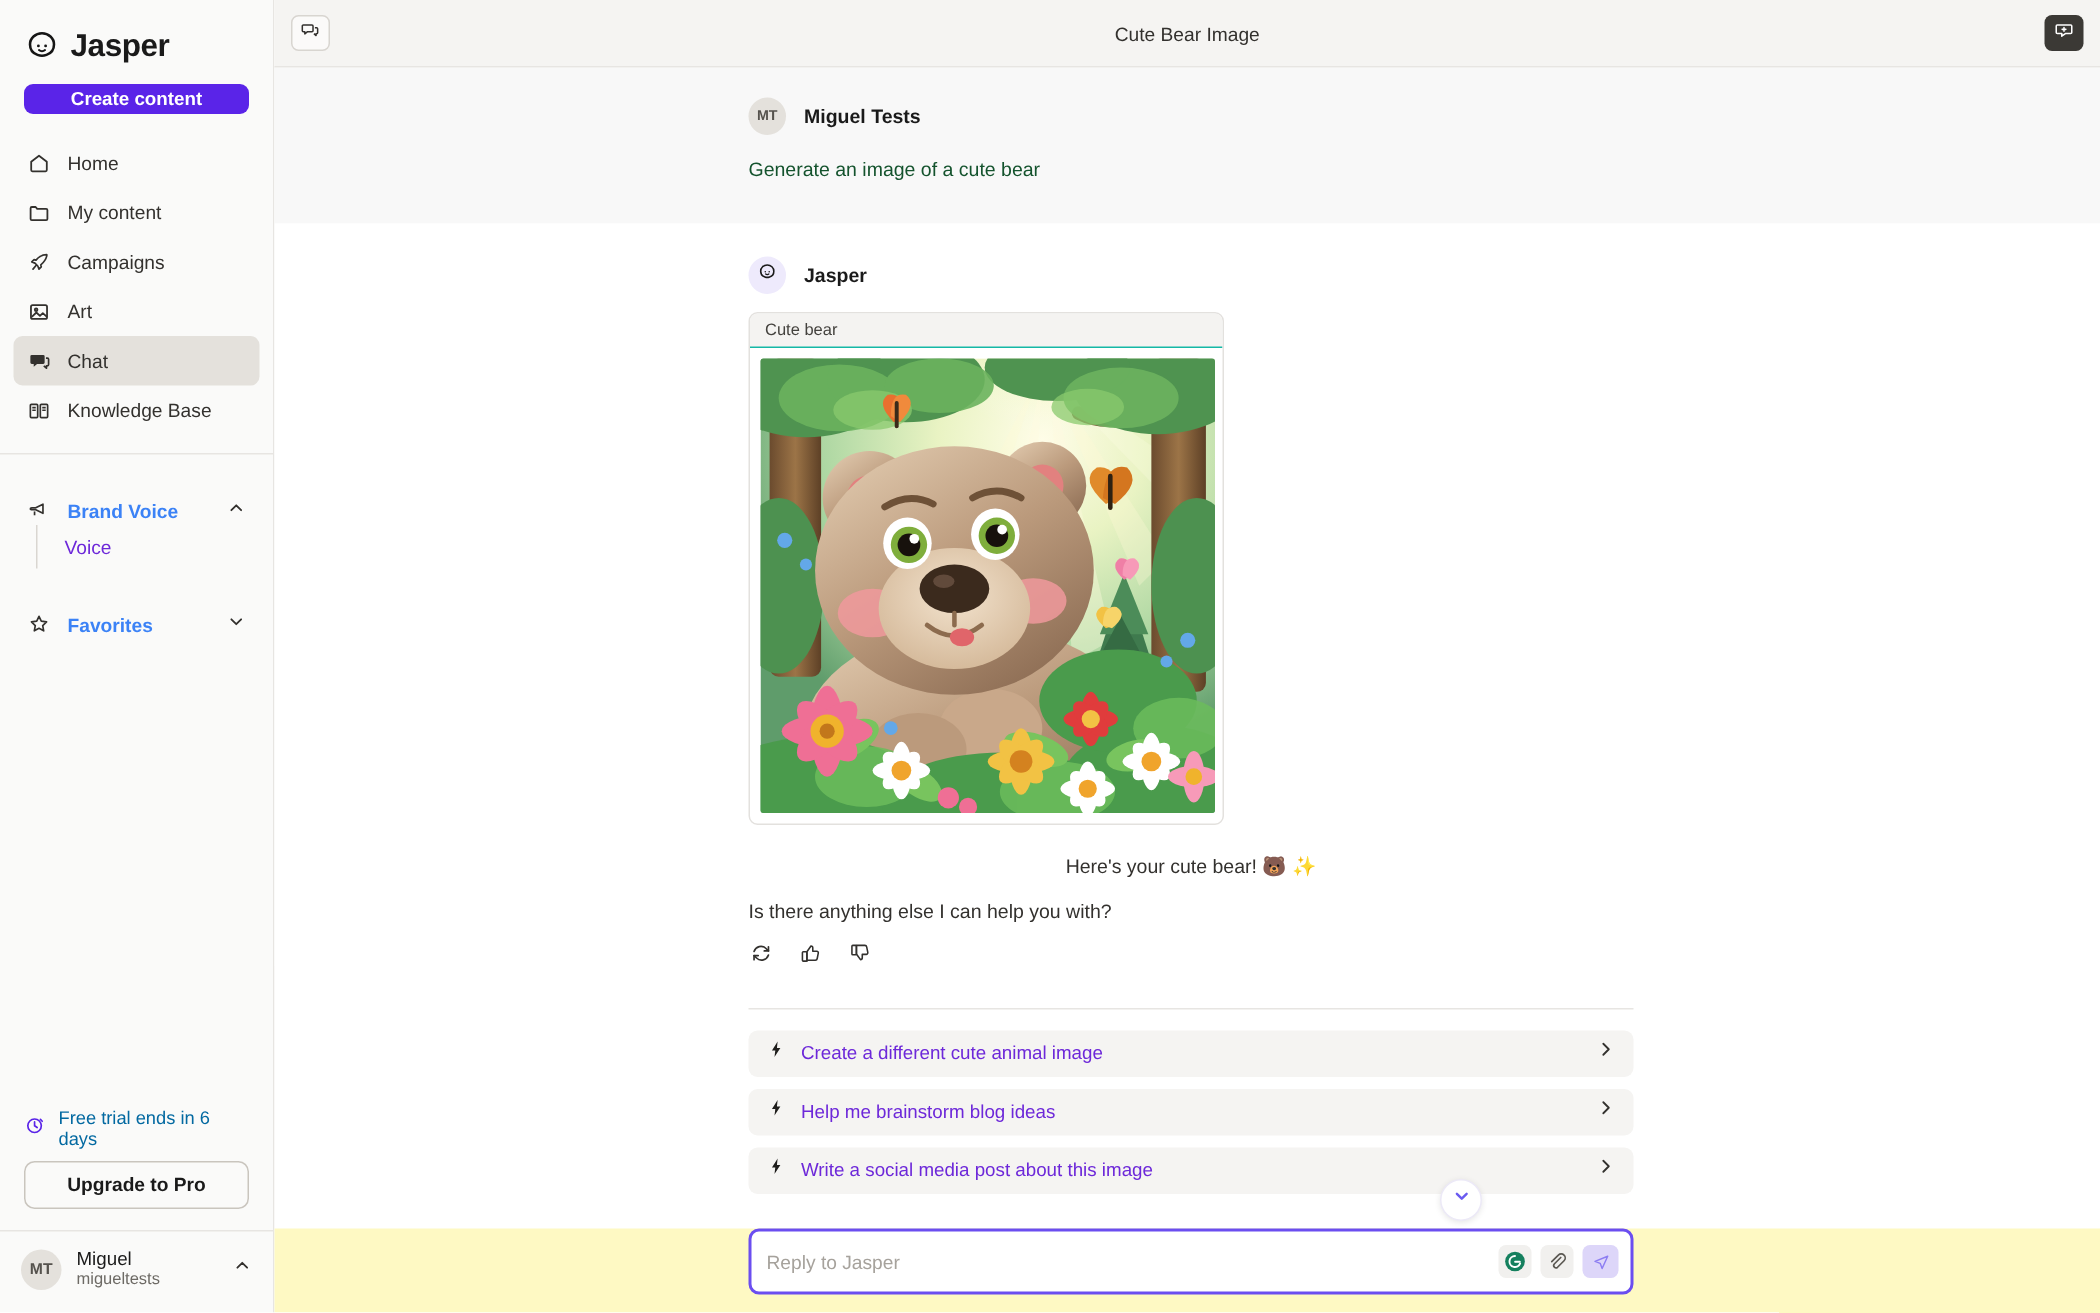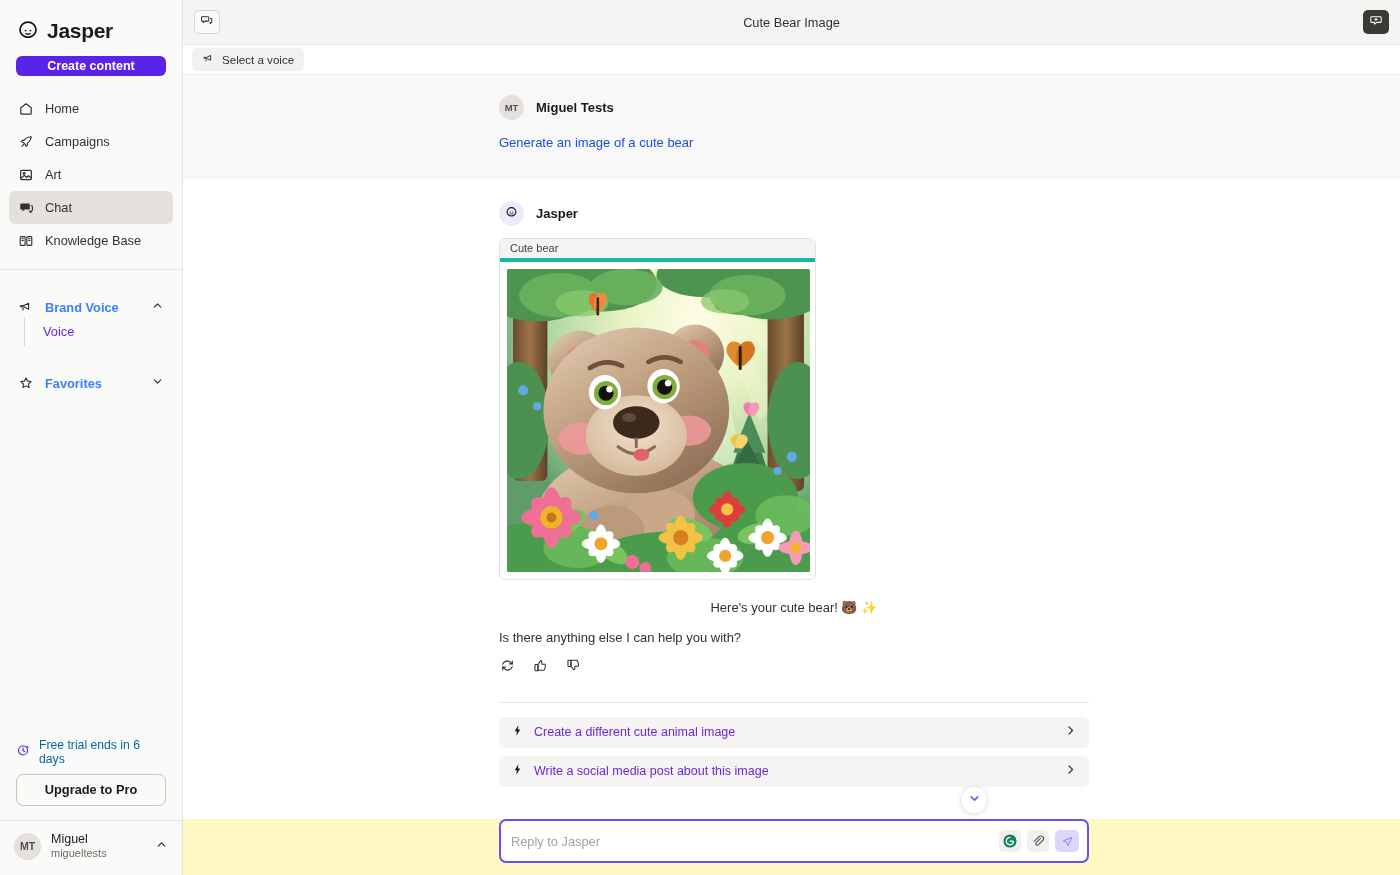--- a/index.html
+++ b/index.html
@@ -133,29 +133,29 @@
 
   .msg-head { display: flex; align-items: center; gap: 12px; }
   .avatar-sm {
     width: 25px; height: 25px; border-radius: 50%;
     background: #e4e1dc; color: #55524d;
     font-size: 9.5px; font-weight: 700;
     display: flex; align-items: center; justify-content: center; flex: none;
   }
   .avatar-jasper { background: #eeeafc; }
   .msg-author { font-size: 13px; font-weight: 700; color: #1a1a1a; }
-  .msg-text { font-size: 13px; color: #1d4ed8; margin-top: 14px; line-height: 1.45; }
+  .msg-text { font-size: 13px; color: #14532d; margin-top: 14px; line-height: 1.45; }
 
   .img-card {
     margin-top: 12px; width: 317px;
     border: 1px solid #e3e1de; border-radius: 6px; overflow: hidden;
     background: #fff;
   }
   .img-card-label {
-    height: 23px; background: #f4f3f1; border-bottom: 4px solid #14b8a6;
+    height: 23px; background: #f4f3f1; border-bottom: 1px solid #14b8a6;
     display: flex; align-items: center; padding: 0 10px;
     font-size: 11px; color: #44423e;
   }
   .img-card-body { padding: 7px; }
   .bear-img { width: 303px; height: 303px; display: block; border-radius: 2px; }
 
   .ai-line { font-size: 13px; color: #33312e; margin-top: 20px; text-align: center; }
   .ai-line2 { font-size: 13px; color: #33312e; margin-top: 15px; }
   .actions { display: flex; gap: 16px; margin-top: 12px; }
   .act-btn { width: 17px; height: 17px; cursor: pointer; display:flex; align-items:center; justify-content:center; }
@@ -235,20 +235,28 @@
 
       <div class="nav-item">
         <span class="ico">
           <svg viewBox="0 0 20 20" width="16" height="16" fill="none" stroke="#33312e" stroke-width="1.5" stroke-linejoin="round">
             <path d="M3.5 8.5 10 3.5l6.5 5v7a1 1 0 0 1-1 1h-11a1 1 0 0 1-1-1z"></path>
           </svg>
         </span>
         <span>Home</span>
       </div>
 
+      <div class="nav-item">
+        <span class="ico">
+          <svg viewBox="0 0 20 20" width="16" height="16" fill="none" stroke="#33312e" stroke-width="1.5" stroke-linejoin="round">
+            <path d="M3 6a1 1 0 0 1 1-1h3.2l1.3 1.6H16a1 1 0 0 1 1 1V15a1 1 0 0 1-1 1H4a1 1 0 0 1-1-1z"></path>
+          </svg>
+        </span>
+        <span>My content</span>
+      </div>
 
       <div class="nav-item">
         <span class="ico">
           <svg viewBox="0 0 20 20" width="16" height="16" fill="none" stroke="#33312e" stroke-width="1.4" stroke-linejoin="round" stroke-linecap="round">
             <path d="M7.5 12.5 5 15.5M16.5 3.5c-3.5 0-6.5 1.5-9 4.5l-1.6-.4-1.9 1.9 2.6 1 2.4 2.4 1 2.6 1.9-1.9-.4-1.6c3-2.5 4.5-5.5 5-7.5z"></path>
           </svg>
         </span>
         <span>Campaigns</span>
       </div>
 
@@ -364,31 +372,20 @@
       <div class="icon-btn-dark">
         <span>
           <svg viewBox="0 0 20 20" width="14" height="14" fill="none" stroke="#ffffff" stroke-width="1.45" stroke-linejoin="round" stroke-linecap="round">
             <path d="M3.6 5.2h12.8a1 1 0 0 1 1 1v6.2a1 1 0 0 1-1 1h-5.1l-3.4 2.5v-2.5H3.6a1 1 0 0 1-1-1V6.2a1 1 0 0 1 1-1z"></path>
             <path d="M10 7.6v3.6M8.2 9.4h3.6"></path>
           </svg>
         </span>
       </div>
     </div>
 
-    <div class="voicebar">
-      <div class="voice-pill">
-        <span>
-          <svg viewBox="0 0 20 20" width="13" height="13" fill="none" stroke="#33312e" stroke-width="1.45" stroke-linejoin="round">
-            <path d="M4 8.2h3.3l6-3v7.6l-6-3H4a1.1 1.1 0 0 1-1.1-1.1V9.3A1.1 1.1 0 0 1 4 8.2z"></path>
-            <path d="M6.3 11.2v3.2"></path>
-          </svg>
-        </span>
-        <span>Select a voice</span>
-      </div>
-    </div>
 
     <div class="scroll-area">
 
       <section class="msg-user">
         <div class="msg-inner">
           <div class="msg-head">
             <div class="avatar-sm">MT</div>
             <div class="msg-author">Miguel Tests</div>
           </div>
           <div class="msg-text">Generate an image of a cute bear</div>
@@ -673,20 +670,33 @@
             </svg>
           </span>
           <span class="sugg-label">Create a different cute animal image</span>
           <span class="chev-r">
             <svg viewBox="0 0 16 16" width="13" height="13" fill="none" stroke="#33312e" stroke-width="1.5" stroke-linecap="round" stroke-linejoin="round">
               <path d="M6 3.5 10.5 8 6 12.5"></path>
             </svg>
           </span>
         </div>
 
+        <div class="sugg">
+          <span>
+            <svg viewBox="0 0 20 20" width="13" height="13" fill="#1f1e1c">
+              <path d="M11.4 2 5.6 11.2h3.4L8.2 18l6-9.4h-3.5z"></path>
+            </svg>
+          </span>
+          <span class="sugg-label">Help me brainstorm blog ideas</span>
+          <span class="chev-r">
+            <svg viewBox="0 0 16 16" width="13" height="13" fill="none" stroke="#33312e" stroke-width="1.5" stroke-linecap="round" stroke-linejoin="round">
+              <path d="M6 3.5 10.5 8 6 12.5"></path>
+            </svg>
+          </span>
+        </div>
 
         <div class="sugg">
           <span>
             <svg viewBox="0 0 20 20" width="13" height="13" fill="#1f1e1c">
               <path d="M11.4 2 5.6 11.2h3.4L8.2 18l6-9.4h-3.5z"></path>
             </svg>
           </span>
           <span class="sugg-label">Write a social media post about this image</span>
           <span class="chev-r">
             <svg viewBox="0 0 16 16" width="13" height="13" fill="none" stroke="#33312e" stroke-width="1.5" stroke-linecap="round" stroke-linejoin="round">

